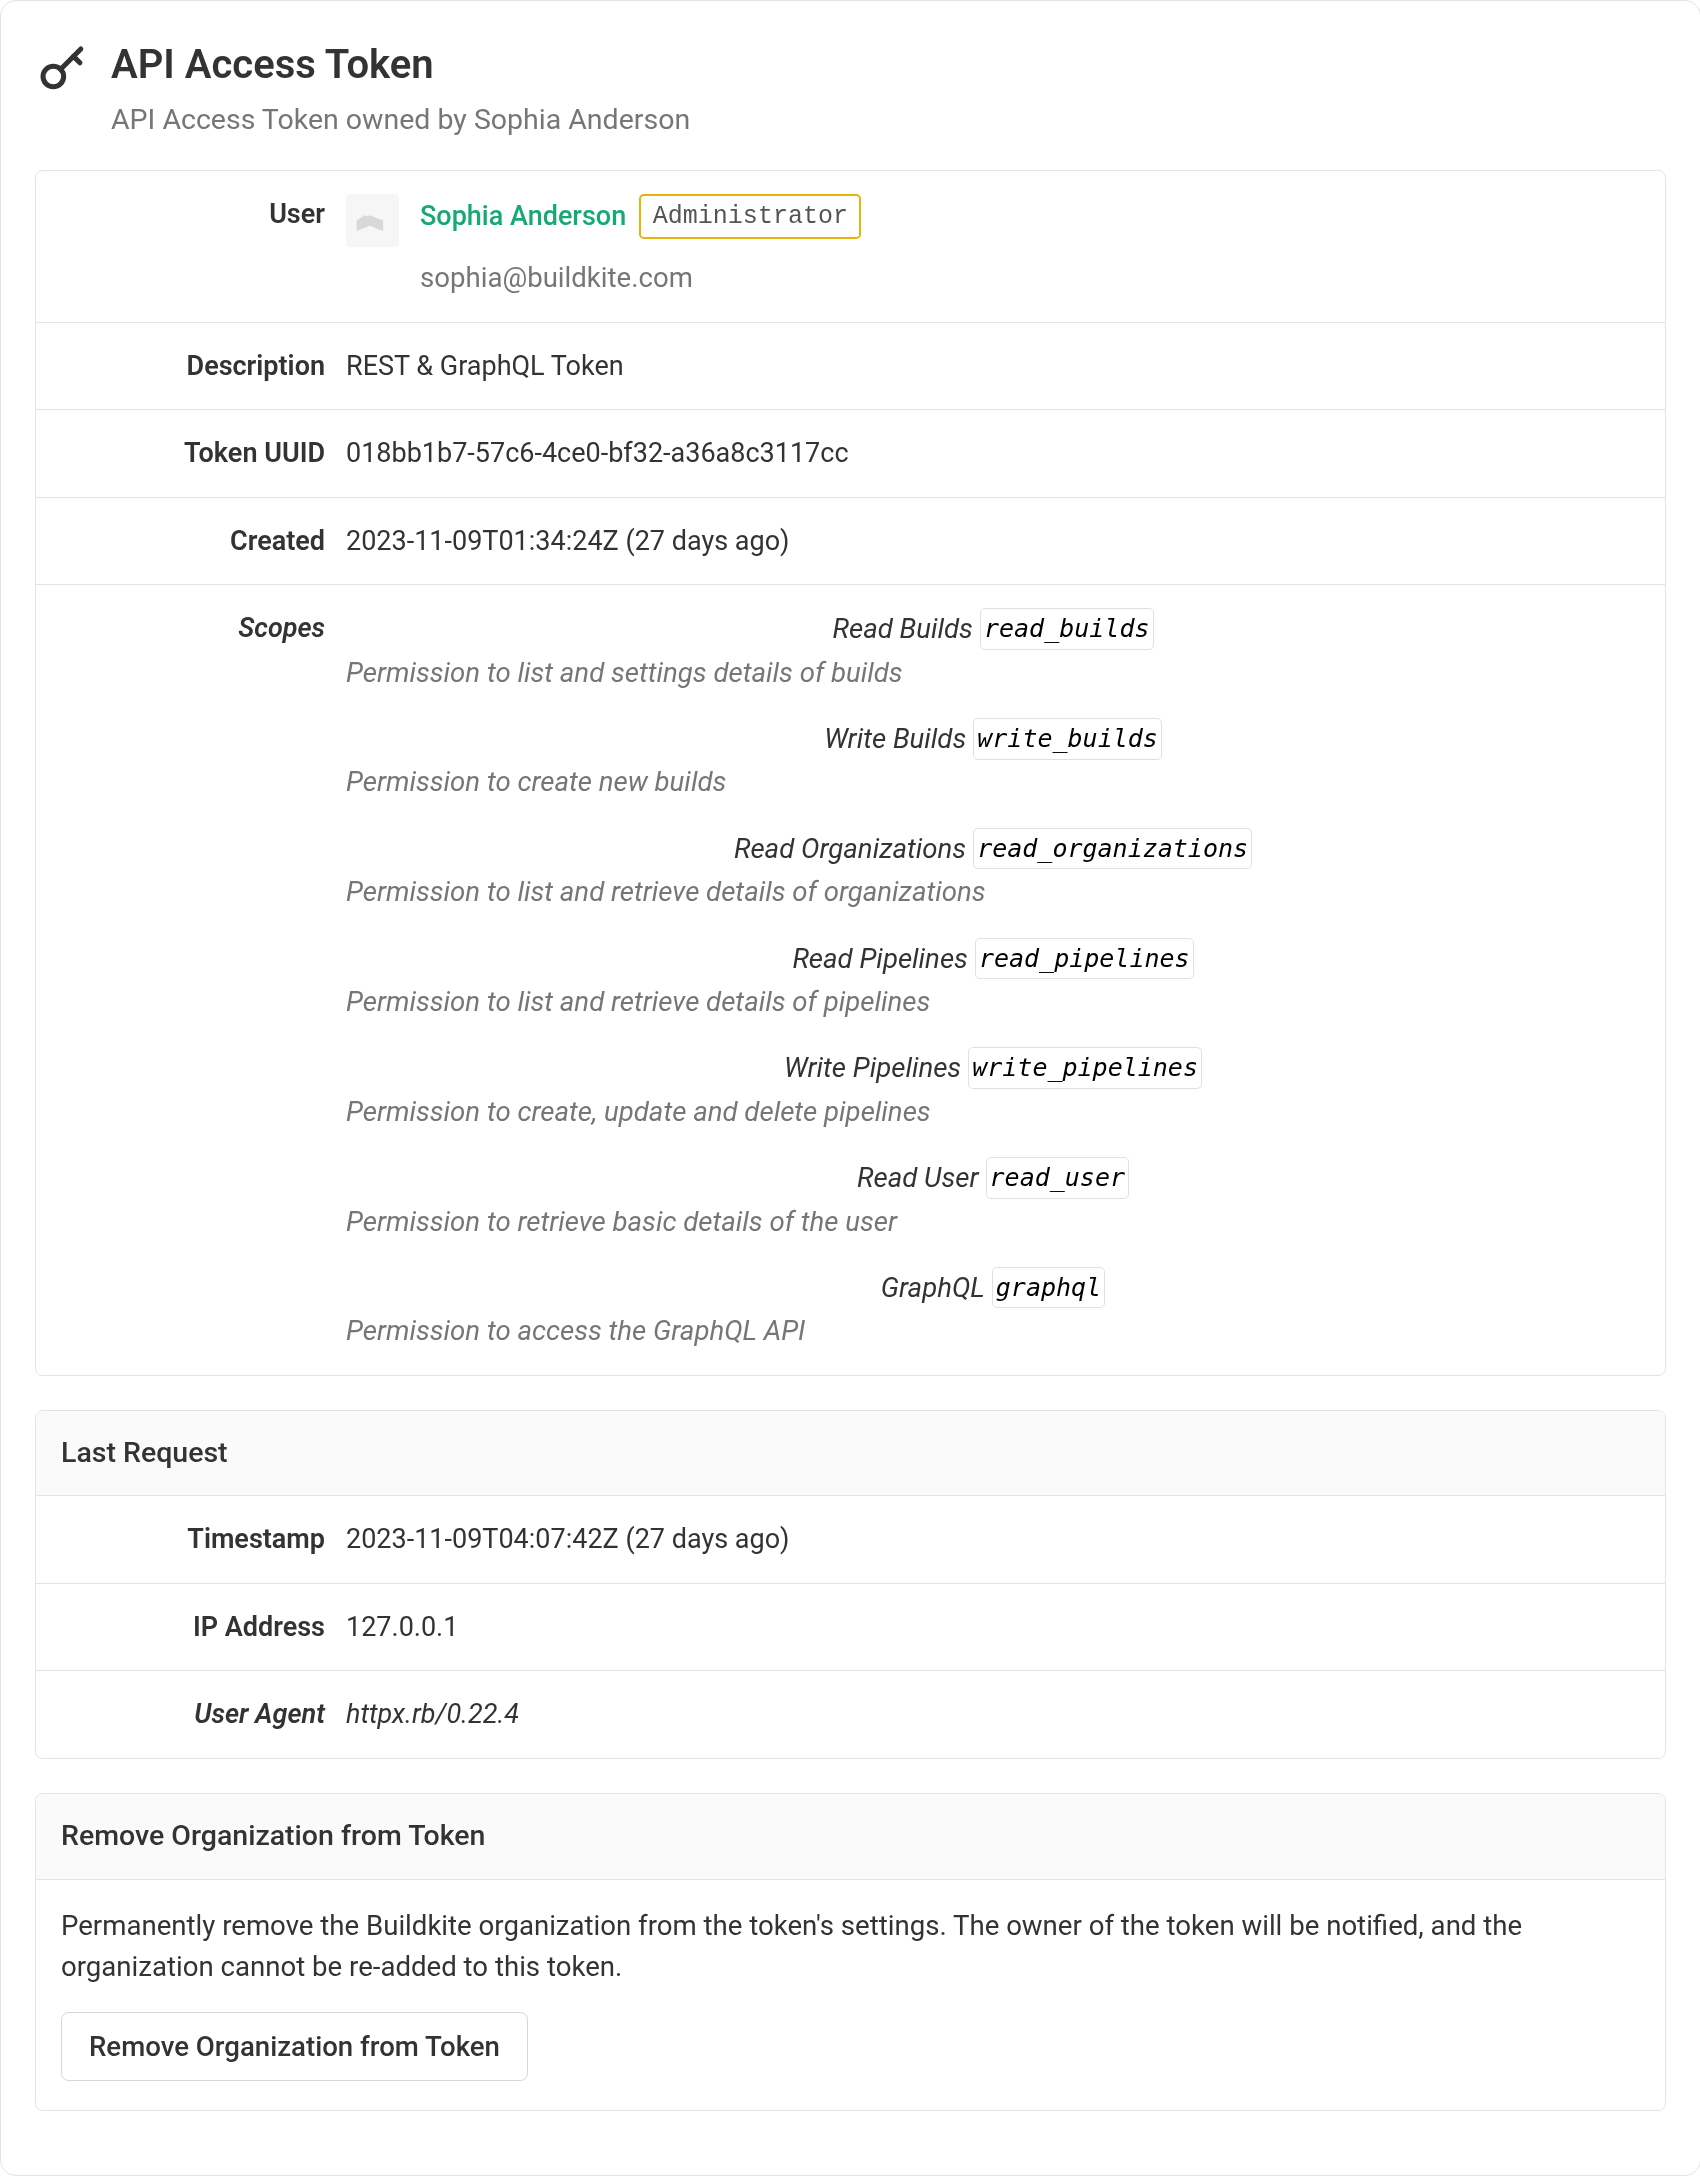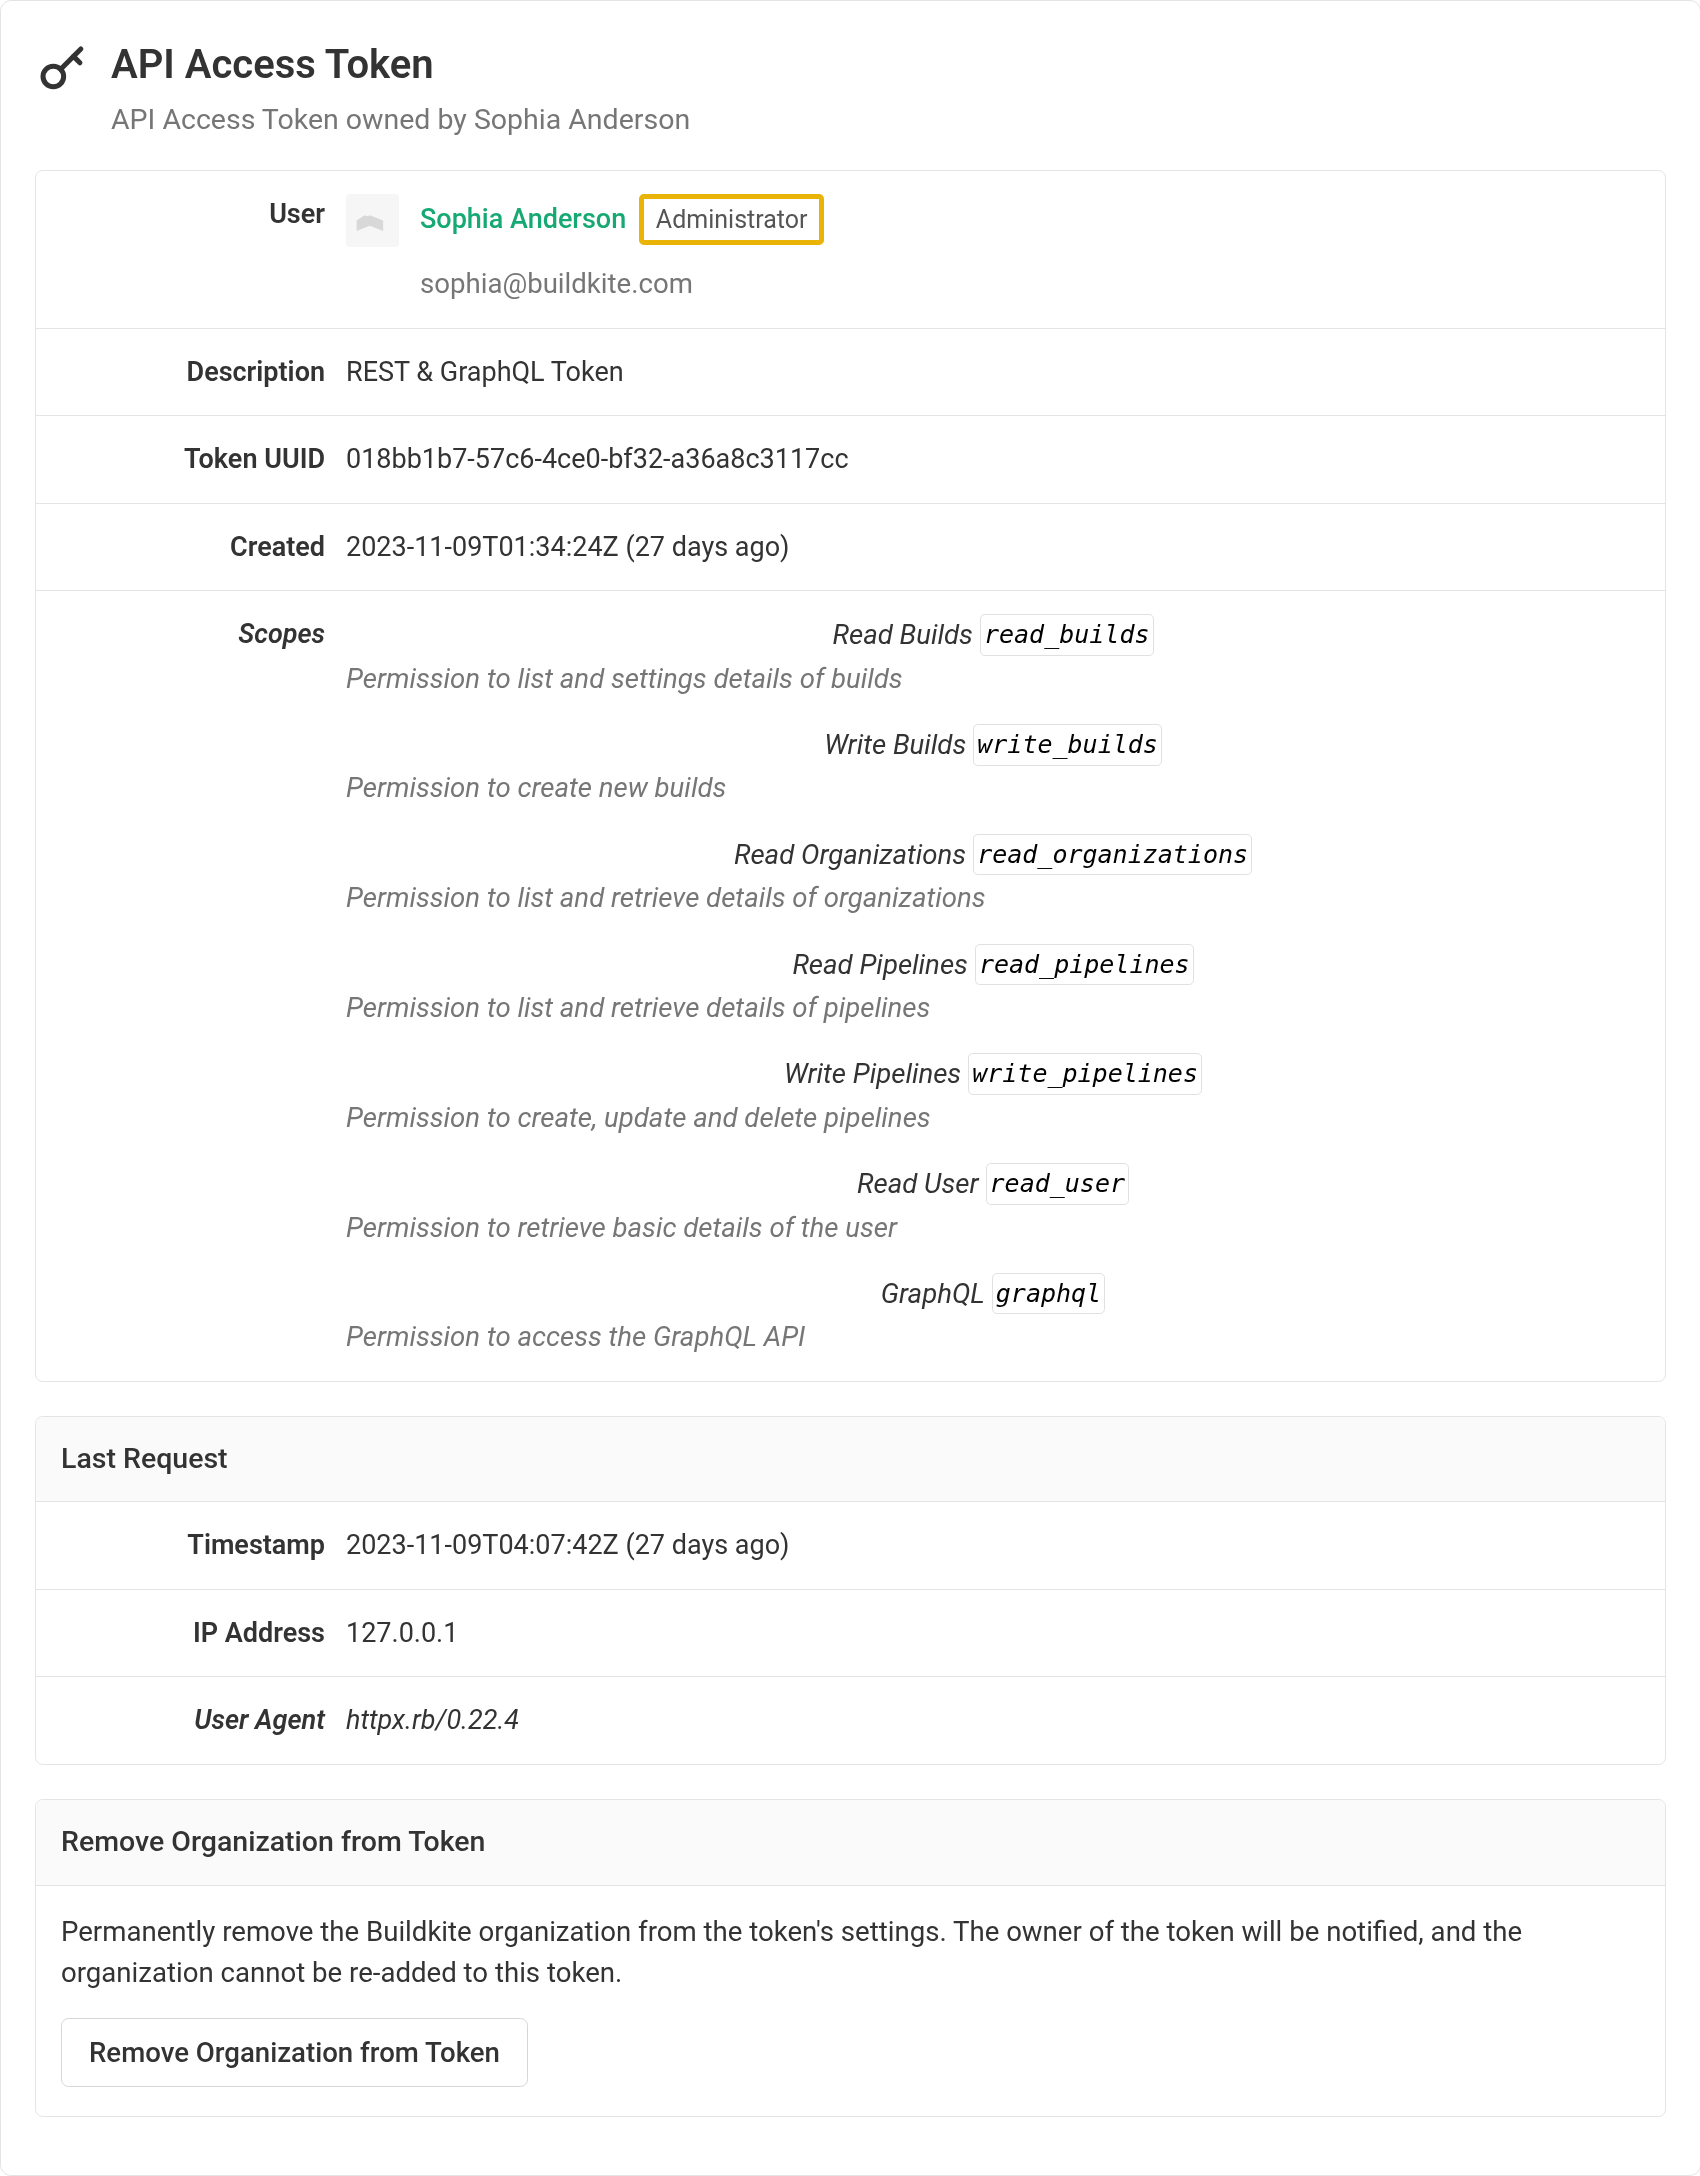--- a/index.html
+++ b/index.html
@@ -7,21 +7,21 @@
   font-family: -apple-system, BlinkMacSystemFont, "Segoe UI", Roboto, Helvetica, Arial, sans-serif;
   background: #ffffff;
   color: #333333;
   font-size: 27px;
   line-height: 1.5;
 }
 .container {
   width: 1701px;
   height: 2176px;
   border: 1px solid #e4e4e4;
-  border-radius: 11px;
+  border-radius: 16px;
   padding: 34px;
 }
 .header {
   display: flex;
   align-items: flex-start;
   gap: 21px;
   margin-bottom: 28.5px;
 }
 .header-icon {
   width: 55px;
@@ -86,26 +86,27 @@
 }
 .avatar svg { width: 100%; height: 100%; }
 .user-info { display: flex; flex-direction: column; gap: 18px; }
 .user-name-line { display: flex; align-items: center; gap: 13.3px; }
 .user-name {
   color: #17a974;
   font-weight: 500;
   text-decoration: none;
 }
 .badge {
-  border: 5px solid #eab308;
+  border: 2px solid #eab308;
   border-radius: 4.8px;
   padding: 1.9px 11.4px;
   font-size: 25px;
   color: #555555;
   background: #ffffff;
+  font-family: Liberation Mono, monospace;
 }
 .user-email {
   color: #767676;
   font-size: 27.6px;
 }
 .scope-item { margin-bottom: 25px; }
 .scope-item:last-child { margin-bottom: 0; }
 .scope-title-line { display: flex; align-items: center; gap: 7px; margin-bottom: 1.9px; justify-content: center; }
 .scope-title { color: #333333; font-size: 27.6px; }
 .scope-code {

